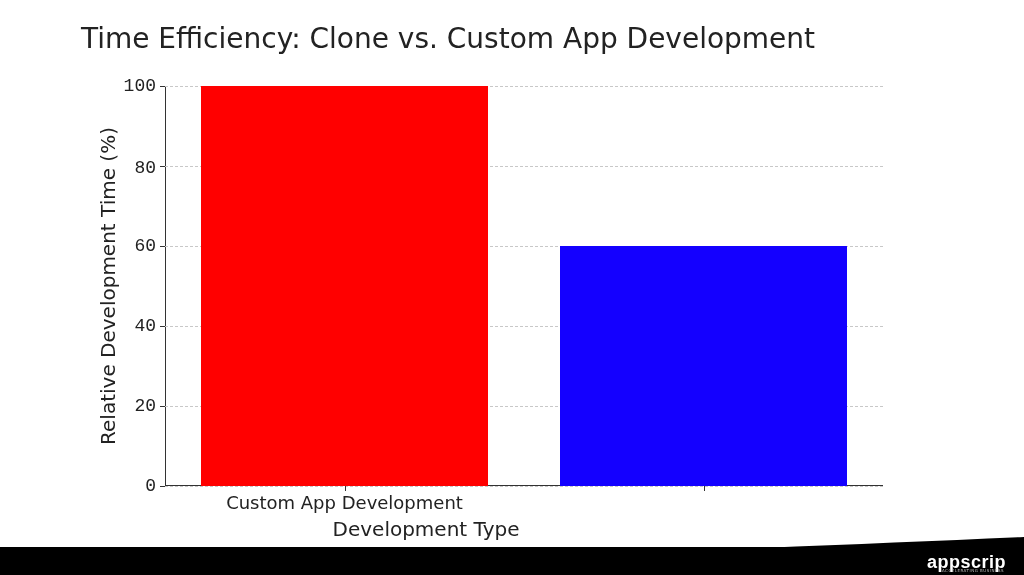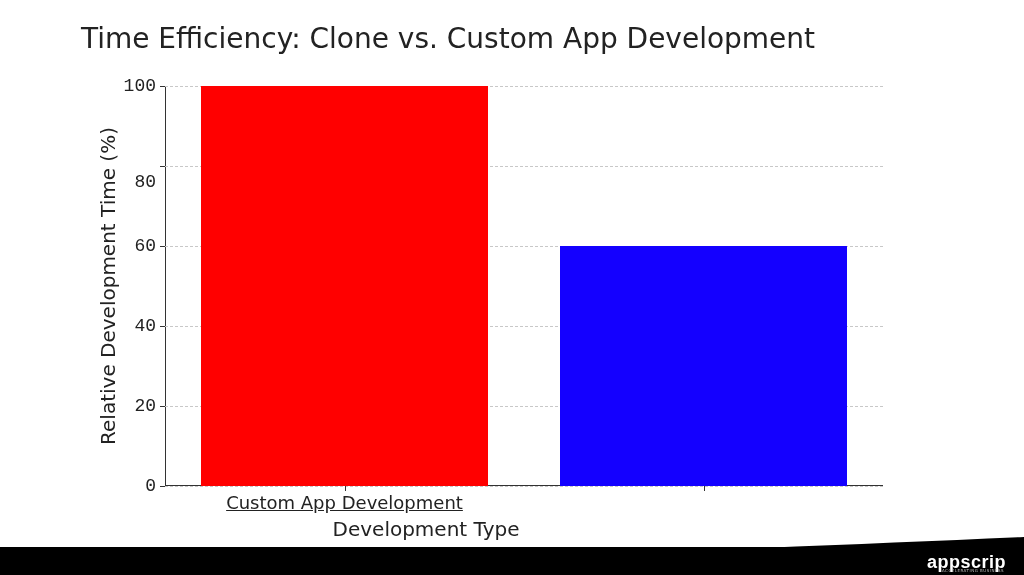--- a/index.html
+++ b/index.html
@@ -195,20 +195,20 @@
   <div class="brand-sub">ACCELERATING BUSINESS</div>
 
 <div class="ytick-label" style="top: 486px;">0</div>
     <div class="ytick-mark" style="top: 486px;"></div>
     <div class="ytick-label" style="top: 406px; padding-left: 36px;">20</div>
     <div class="ytick-mark" style="top: 406px;"></div>
     <div class="ytick-label" style="top: 326px;">40</div>
     <div class="ytick-mark" style="top: 326px;"></div>
     <div class="ytick-label" style="top: 246px;">60</div>
     <div class="ytick-mark" style="top: 246px;"></div>
-    <div class="ytick-label" style="top: 182px;">80</div>
+    <div class="ytick-label" style="top: 168px;">80</div>
     <div class="ytick-mark" style="top: 166px;"></div>
     <div class="ytick-label" style="top: 86px;">100</div>
     <div class="ytick-mark" style="top: 86px;"></div>
-    <div class="xtick-label" style="left: 344.5px; text-decoration: underline;">Custom App Development</div>
+    <div class="xtick-label" style="left: 344.5px;">Custom App Development</div>
     <div class="xtick-mark" style="left: 344.5px;"></div>
     <div class="xtick-mark" style="left: 703.5px;"></div>
   </div>
 
 </body></html>

